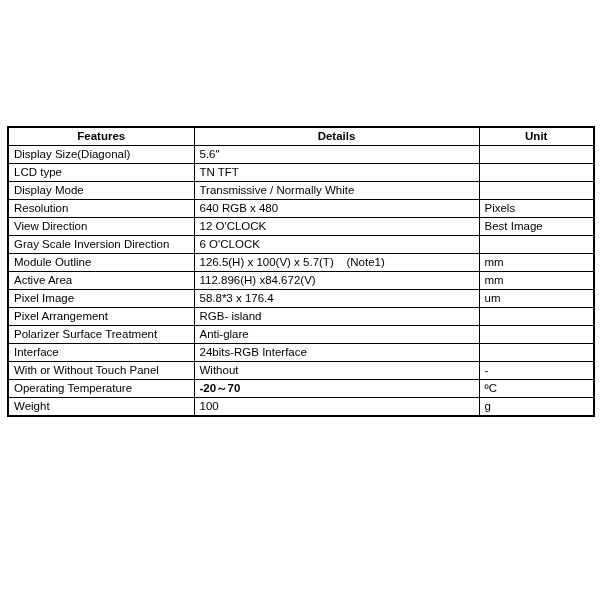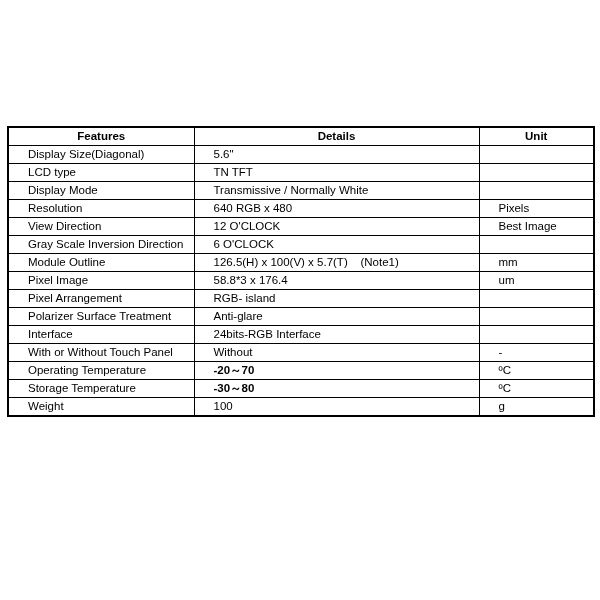--- a/index.html
+++ b/index.html
@@ -24,21 +24,21 @@
     border-collapse: collapse;
     table-layout: fixed;
     border: 2px solid #000000;
   }
   table.spec th,
   table.spec td {
     border: 1px solid #000000;
     font-size: 11.5px;
     line-height: 13px;
     height: 17px;
-    padding: 0 19px;
+    padding: 0 5px;
     white-space: pre;
     overflow: hidden;
     vertical-align: middle;
     color: #000000;
   }
   table.spec th {
     font-weight: bold;
     text-align: center;
     padding: 0 2px;
   }
@@ -94,20 +94,25 @@
           <td class="col-feature">Gray Scale Inversion Direction</td>
           <td class="col-details">6 O'CLOCK</td>
           <td class="col-unit"></td>
         </tr>
         <tr>
           <td class="col-feature">Module Outline</td>
           <td class="col-details">126.5(H) x 100(V) x 5.7(T)    (Note1)</td>
           <td class="col-unit">mm</td>
         </tr>
         <tr>
+          <td class="col-feature">Active Area</td>
+          <td class="col-details">112.896(H) x84.672(V)</td>
+          <td class="col-unit">mm</td>
+        </tr>
+        <tr>
           <td class="col-feature">Pixel Image</td>
           <td class="col-details">58.8*3 x 176.4</td>
           <td class="col-unit">um</td>
         </tr>
         <tr>
           <td class="col-feature">Pixel Arrangement</td>
           <td class="col-details">RGB- island</td>
           <td class="col-unit"></td>
         </tr>
         <tr>
@@ -124,24 +129,19 @@
           <td class="col-feature">With or Without Touch Panel</td>
           <td class="col-details">Without</td>
           <td class="col-unit">-</td>
         </tr>
         <tr>
           <td class="col-feature">Operating Temperature</td>
           <td class="col-details bold">-20～70</td>
           <td class="col-unit">ºC</td>
         </tr>
         <tr>
-          <td class="col-feature">Storage Temperature</td>
-          <td class="col-details bold">-30～80</td>
-          <td class="col-unit">ºC</td>
-        </tr>
-        <tr>
           <td class="col-feature">Weight</td>
           <td class="col-details">100</td>
           <td class="col-unit">g</td>
         </tr>
       </tbody>
   </table>
 </div>
 
 </body></html>

